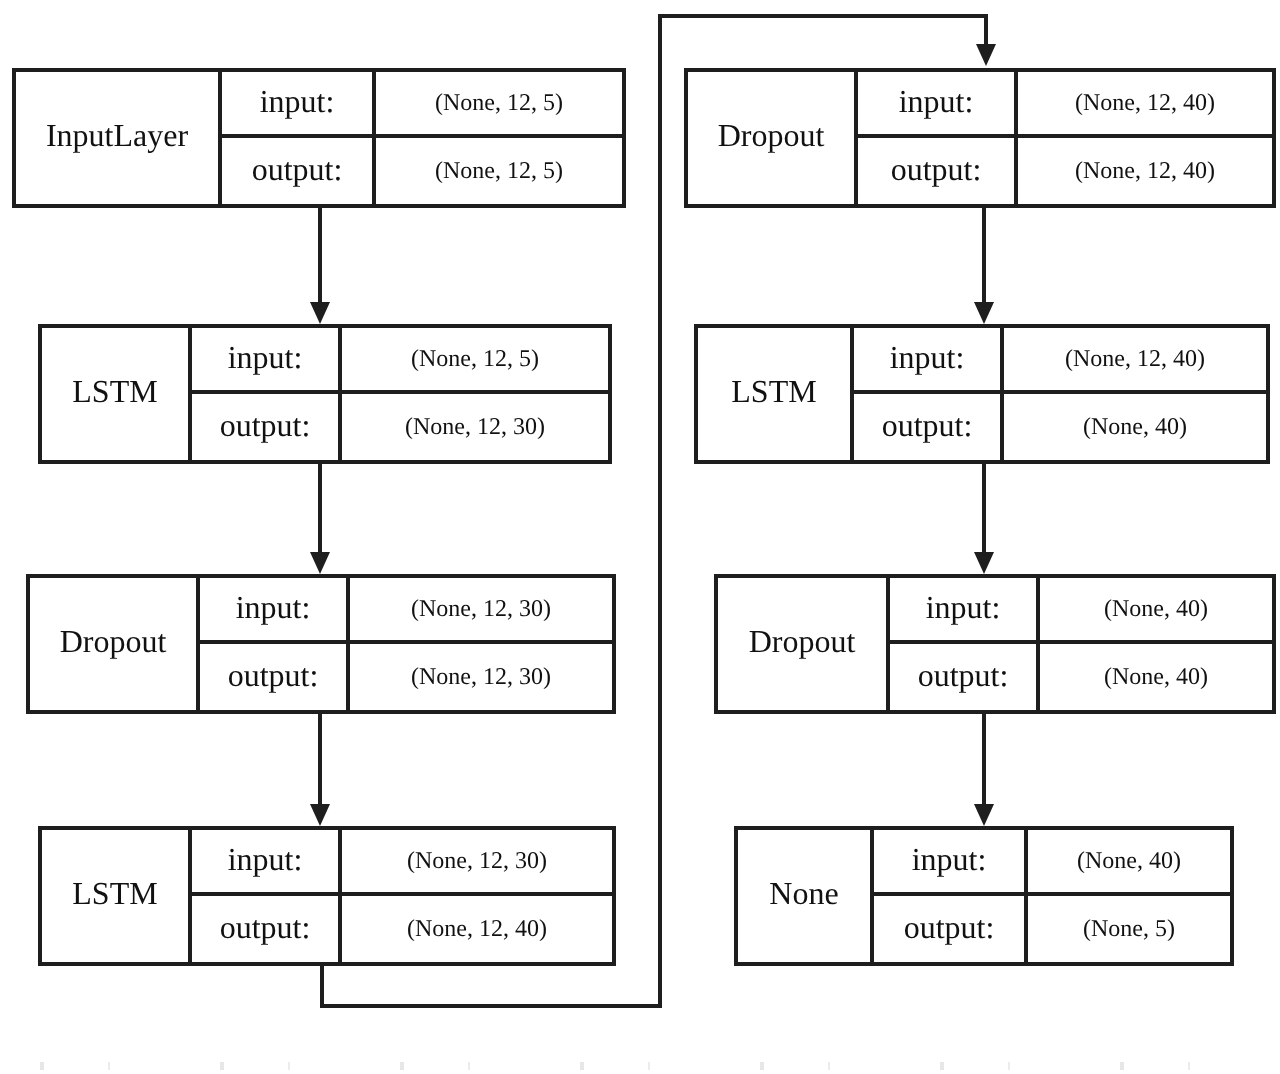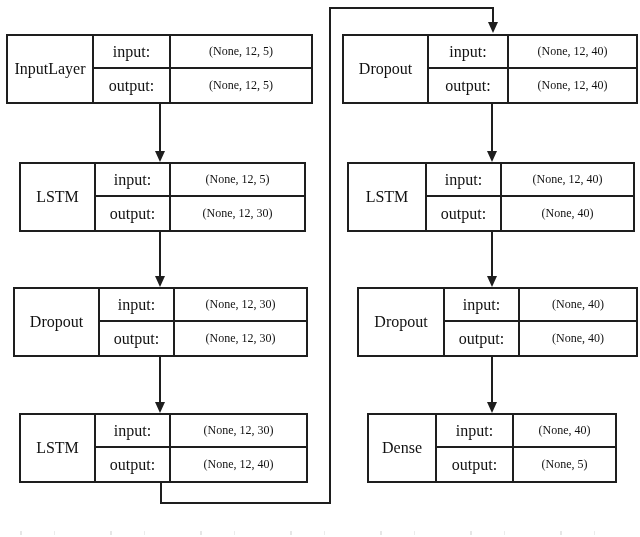--- a/index.html
+++ b/index.html
@@ -119,21 +119,21 @@
 
     <line class="edge" x1="492" y1="104" x2="492" y2="152"></line>
     <polygon class="head" points="487,151 497,151 492,162"></polygon>
     <line class="edge" x1="492" y1="232" x2="492" y2="277"></line>
     <polygon class="head" points="487,276 497,276 492,287"></polygon>
     <line class="edge" x1="492" y1="357" x2="492" y2="403"></line>
     <polygon class="head" points="487,402 497,402 492,413"></polygon>
   </svg>
 
   <div class="block" style="left:6px; top:34px; width:307px;">
-    <div class="cell-label" style="width:86px;">InputLayer</div>
+    <div class="cell-label" style="width:103px;">InputLayer</div>
     <div class="io">
       <div class="io-row first">
         <div class="io-key" style="width:77px;">input:</div>
         <div class="io-val">(None, 12, 5)</div>
       </div>
       <div class="io-row">
         <div class="io-key" style="width:77px;">output:</div>
         <div class="io-val">(None, 12, 5)</div>
       </div>
     </div>
@@ -217,21 +217,21 @@
         <div class="io-val">(None, 40)</div>
       </div>
       <div class="io-row">
         <div class="io-key" style="width:75px;">output:</div>
         <div class="io-val">(None, 40)</div>
       </div>
     </div>
   </div>
 
   <div class="block" style="left:367px; top:413px; width:250px;">
-    <div class="cell-label" style="width:68px;">Dense</div>
+    <div class="cell-label" style="width:68px;">None</div>
     <div class="io">
       <div class="io-row first">
         <div class="io-key" style="width:77px;">input:</div>
         <div class="io-val">(None, 40)</div>
       </div>
       <div class="io-row">
         <div class="io-key" style="width:77px;">output:</div>
         <div class="io-val">(None, 5)</div>
       </div>
     </div>

